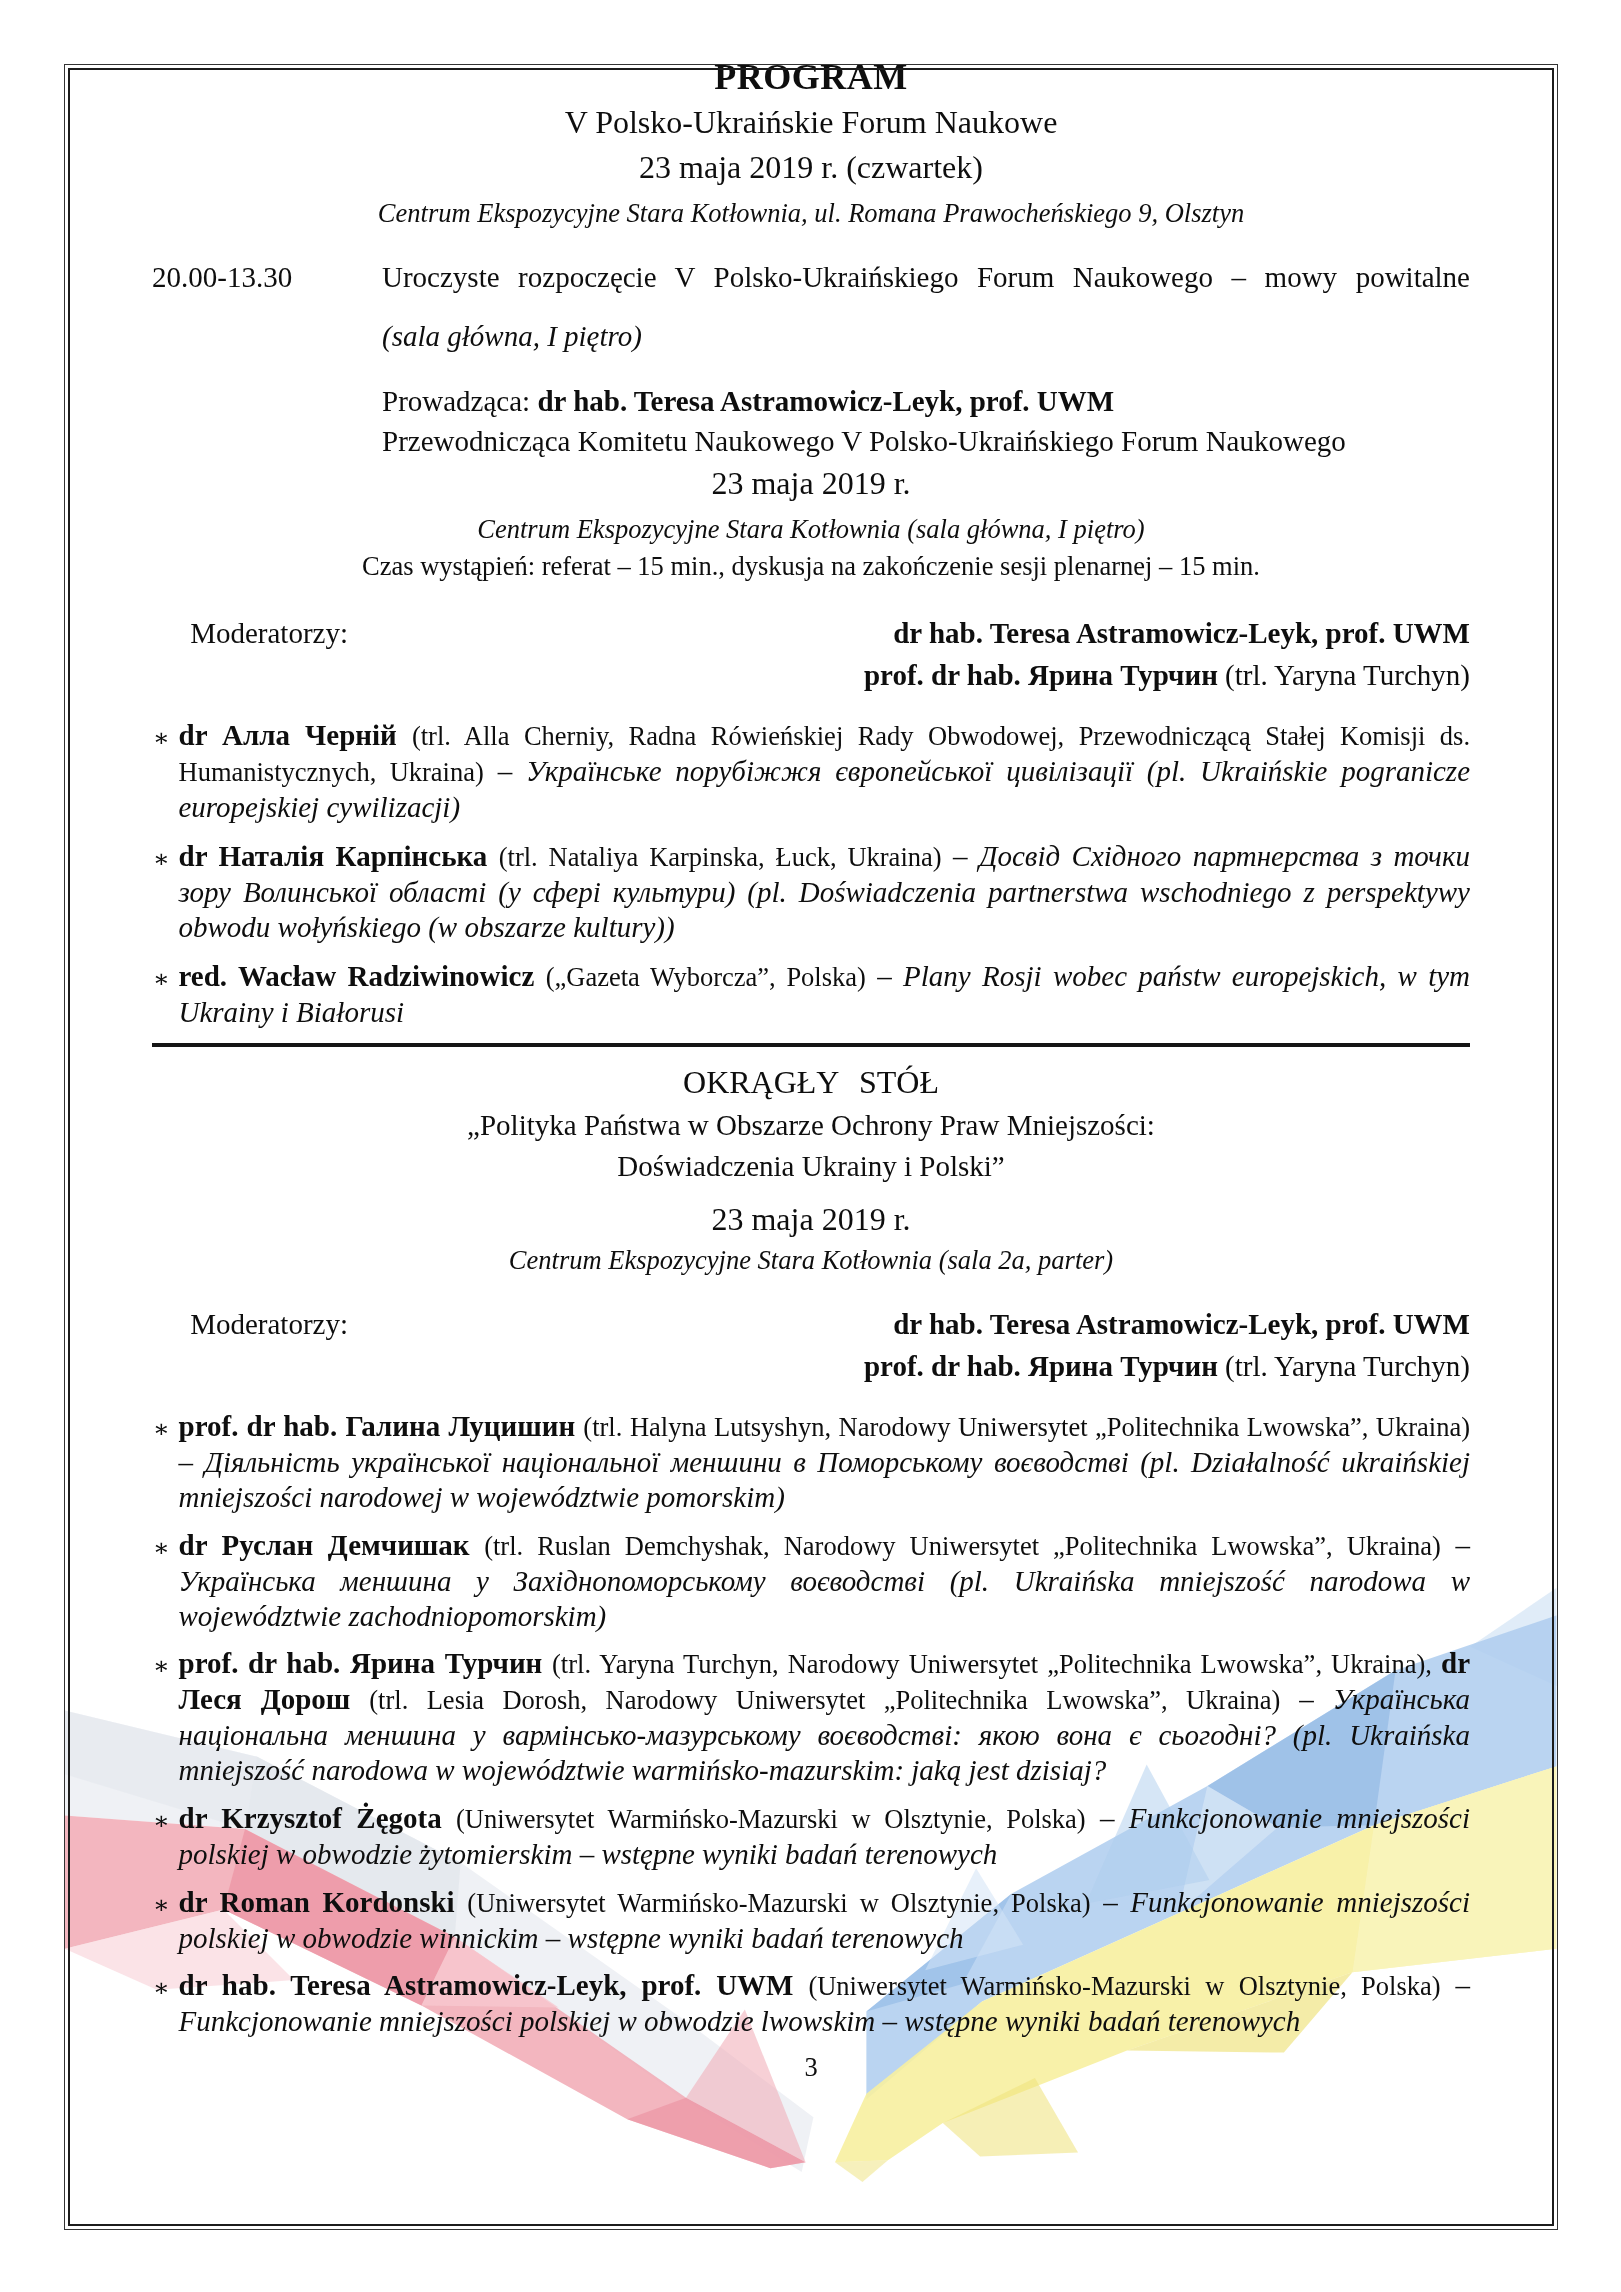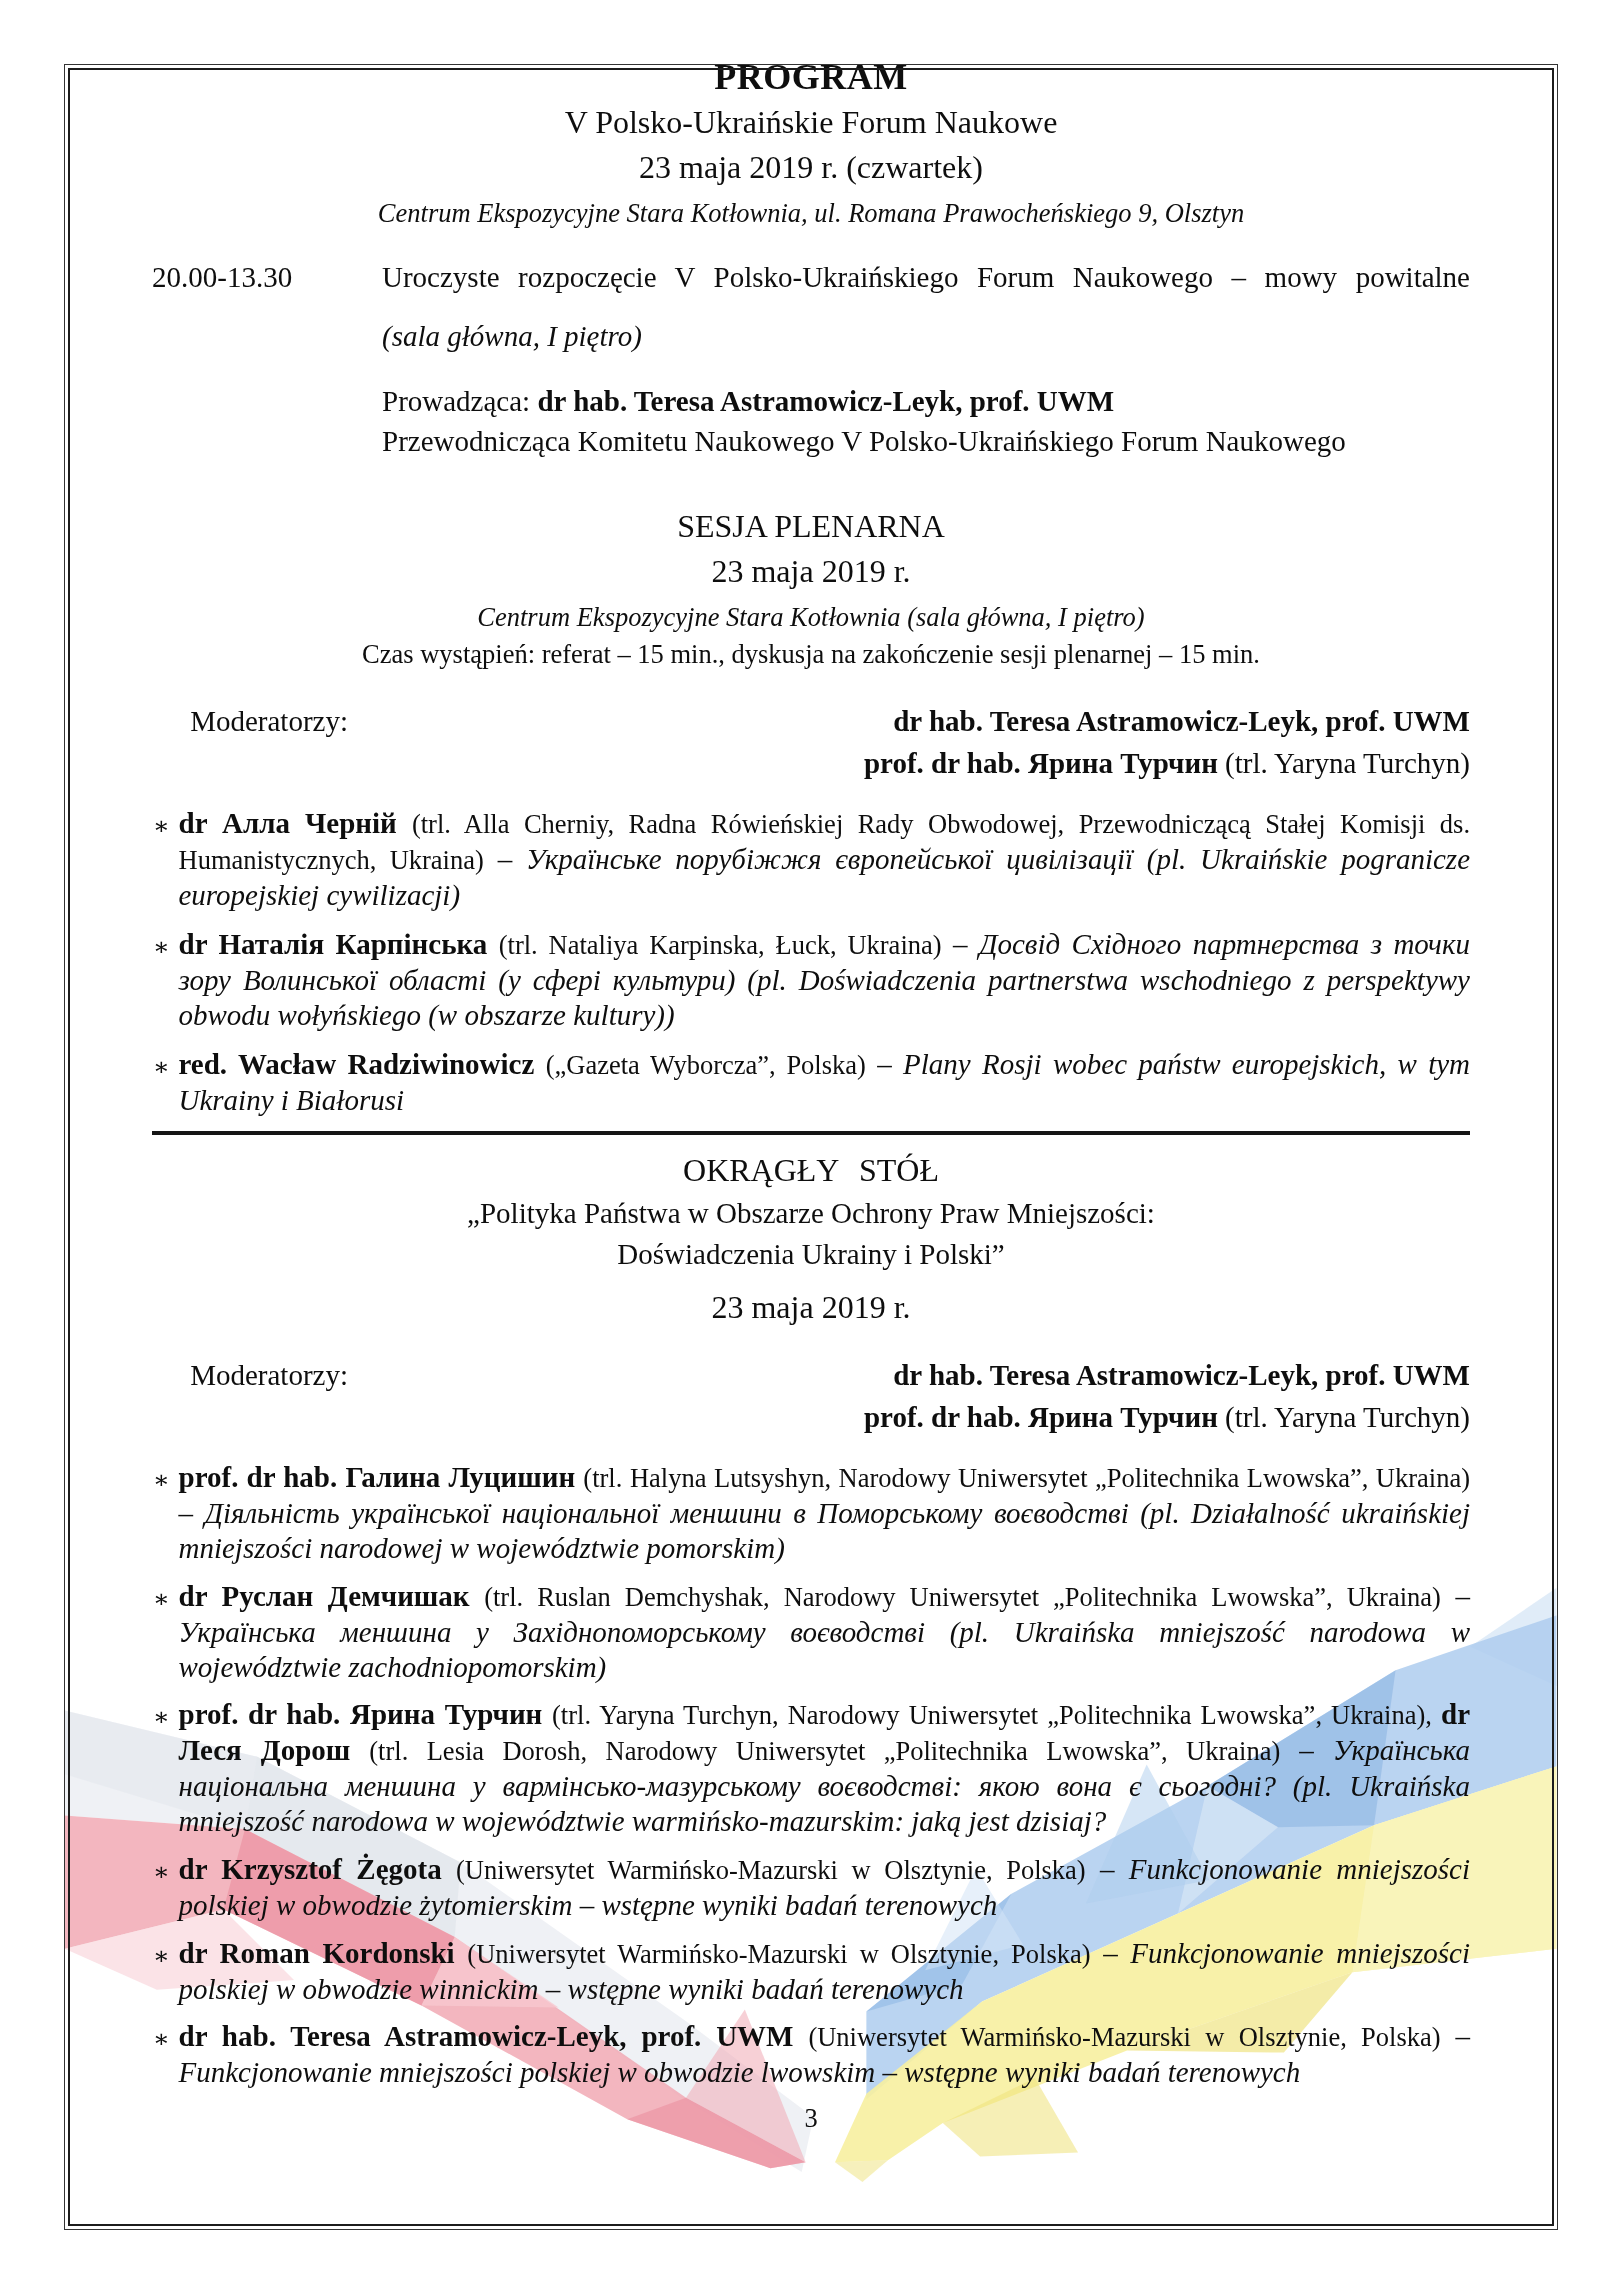--- a/index.html
+++ b/index.html
@@ -96,21 +96,20 @@
     <div class="opening">
       <div class="time">20.00-13.30</div>
       <div class="opening-body">
         <div class="desc-line">Uroczyste rozpoczęcie V Polsko-Ukraińskiego Forum Naukowego – mowy powitalne</div>
         <div class="room-line">(sala główna, I piętro)</div>
         <div class="host"><span>Prowadząca:</span> <span class="bold">dr hab. Teresa Astramowicz-Leyk, prof. UWM</span></div>
         <div>Przewodnicząca Komitetu Naukowego V Polsko-Ukraińskiego Forum Naukowego</div>
       </div>
     </div>
 
-    <div class="h2 center mt-plenary">SESJA PLENARNA</div>
     <div class="h2 center">23 maja 2019 r.</div>
     <div class="venue center">Centrum Ekspozycyjne Stara Kotłownia  (sala główna, I piętro)</div>
     <div class="timing center">Czas wystąpień: referat – 15 min., dyskusja na zakończenie sesji plenarnej – 15 min.</div>
 
     <div class="mods">
       <div class="mods-label">Moderatorzy:</div>
       <div class="mod-lines">
           <div class="mod-line"><span class="run-b">dr hab. Teresa Astramowicz-Leyk, prof. UWM</span></div>
           <div class="mod-line"><span class="run-b">prof. dr hab. Ярина Турчин </span><span class="run-n">(trl. Yaryna Turchyn)</span></div>
         </div>
@@ -121,20 +120,21 @@
         <div class="item"><span class="marker">∗</span><span class="run-b">dr Наталія Карпінська </span><span class="run-sm">(trl. Nataliya Karpinska, Łuck, Ukraina)</span><span class="run-n"> – </span><span class="run-i">Досвід Східного партнерства з точки зору Волинської області (у сфері культури) (pl. Doświadczenia partnerstwa wschodniego z perspektywy obwodu wołyńskiego (w obszarze kultury))</span></div>
         <div class="item"><span class="marker">∗</span><span class="run-b">red. Wacław Radziwinowicz </span><span class="run-sm">(„Gazeta Wyborcza”, Polska)</span><span class="run-n"> – </span><span class="run-i">Plany Rosji wobec państw europejskich, w tym Ukrainy i Białorusi</span></div>
       </div>
 
     <div class="divider"></div>
 
     <div class="h2 center wide mt-rt">OKRĄGŁY STÓŁ</div>
     <div class="rt-sub center">„Polityka Państwa w Obszarze Ochrony Praw Mniejszości:</div>
     <div class="rt-sub center">Doświadczenia Ukrainy i Polski”</div>
     <div class="h2 center mt-rtdate">23 maja 2019 r.</div>
+    <div class="venue center" style="margin-top:0;">Centrum Ekspozycyjne Stara Kotłownia (sala 2a, parter)</div>
 
     <div class="mods" style="margin-top:23.5px;">
       <div class="mods-label">Moderatorzy:</div>
       <div class="mod-lines">
           <div class="mod-line"><span class="run-b">dr hab. Teresa Astramowicz-Leyk, prof. UWM</span></div>
           <div class="mod-line"><span class="run-b">prof. dr hab. Ярина Турчин </span><span class="run-n">(trl. Yaryna Turchyn)</span></div>
         </div>
     </div>
 
     <div class="session-list rt">

